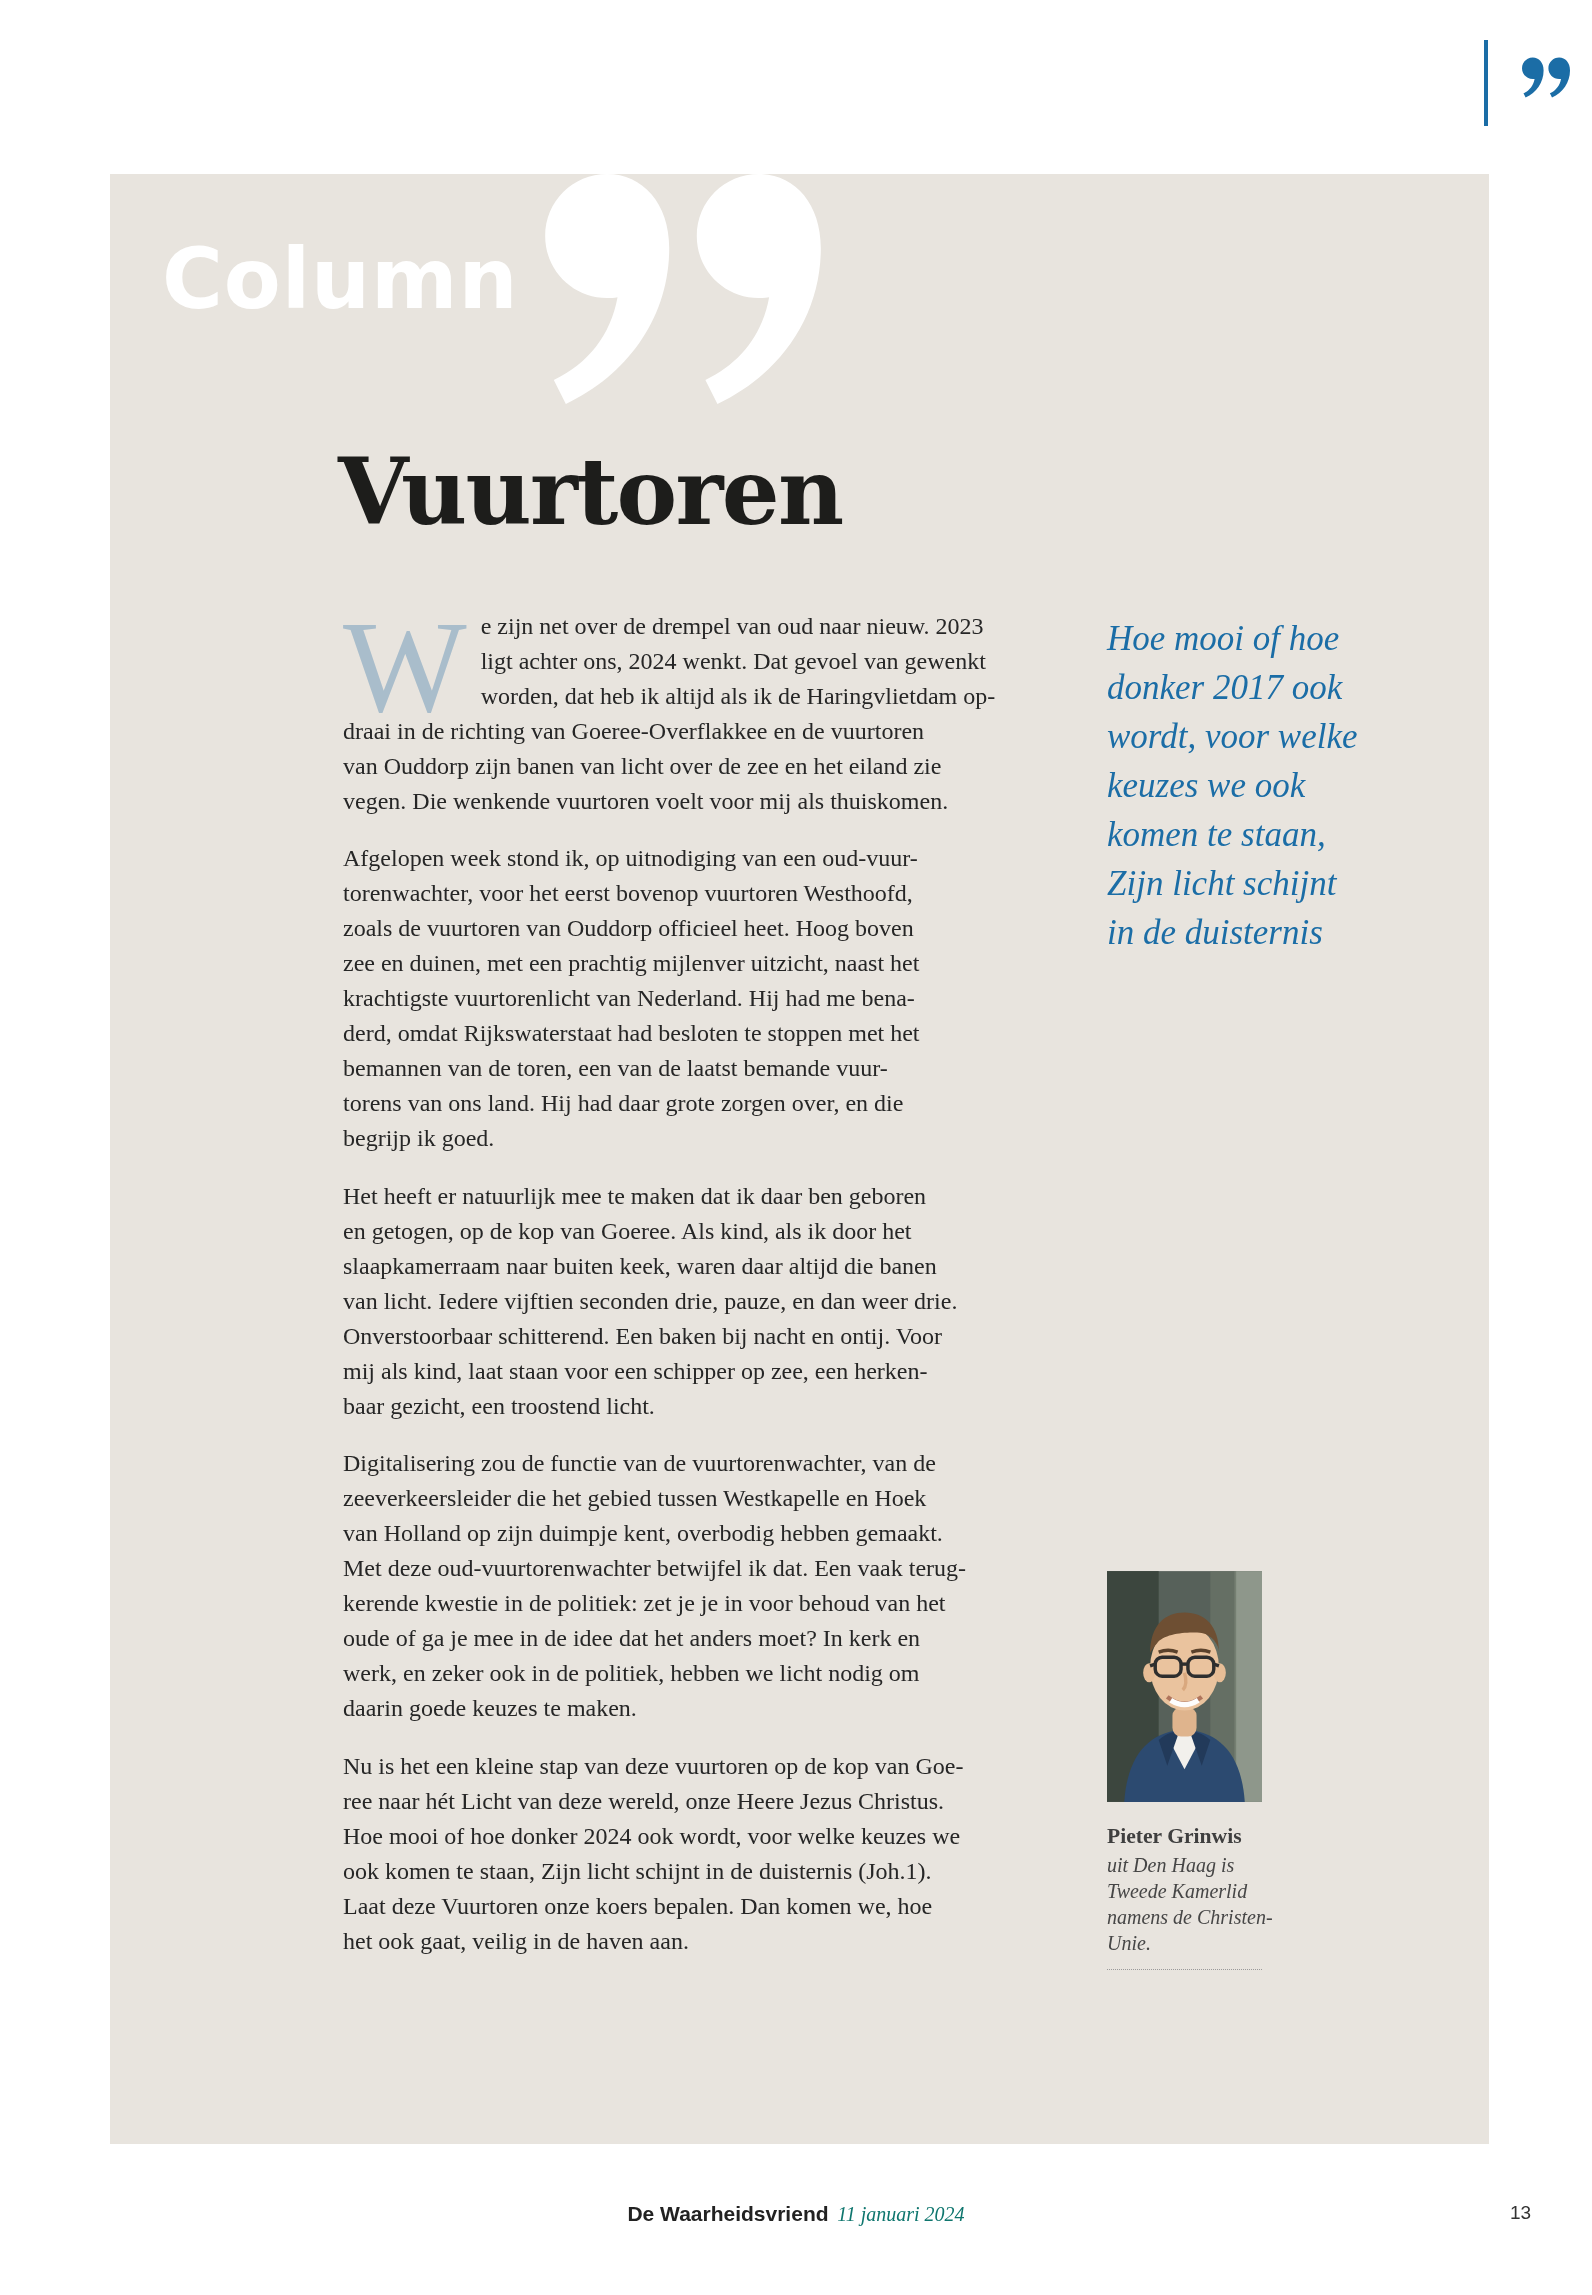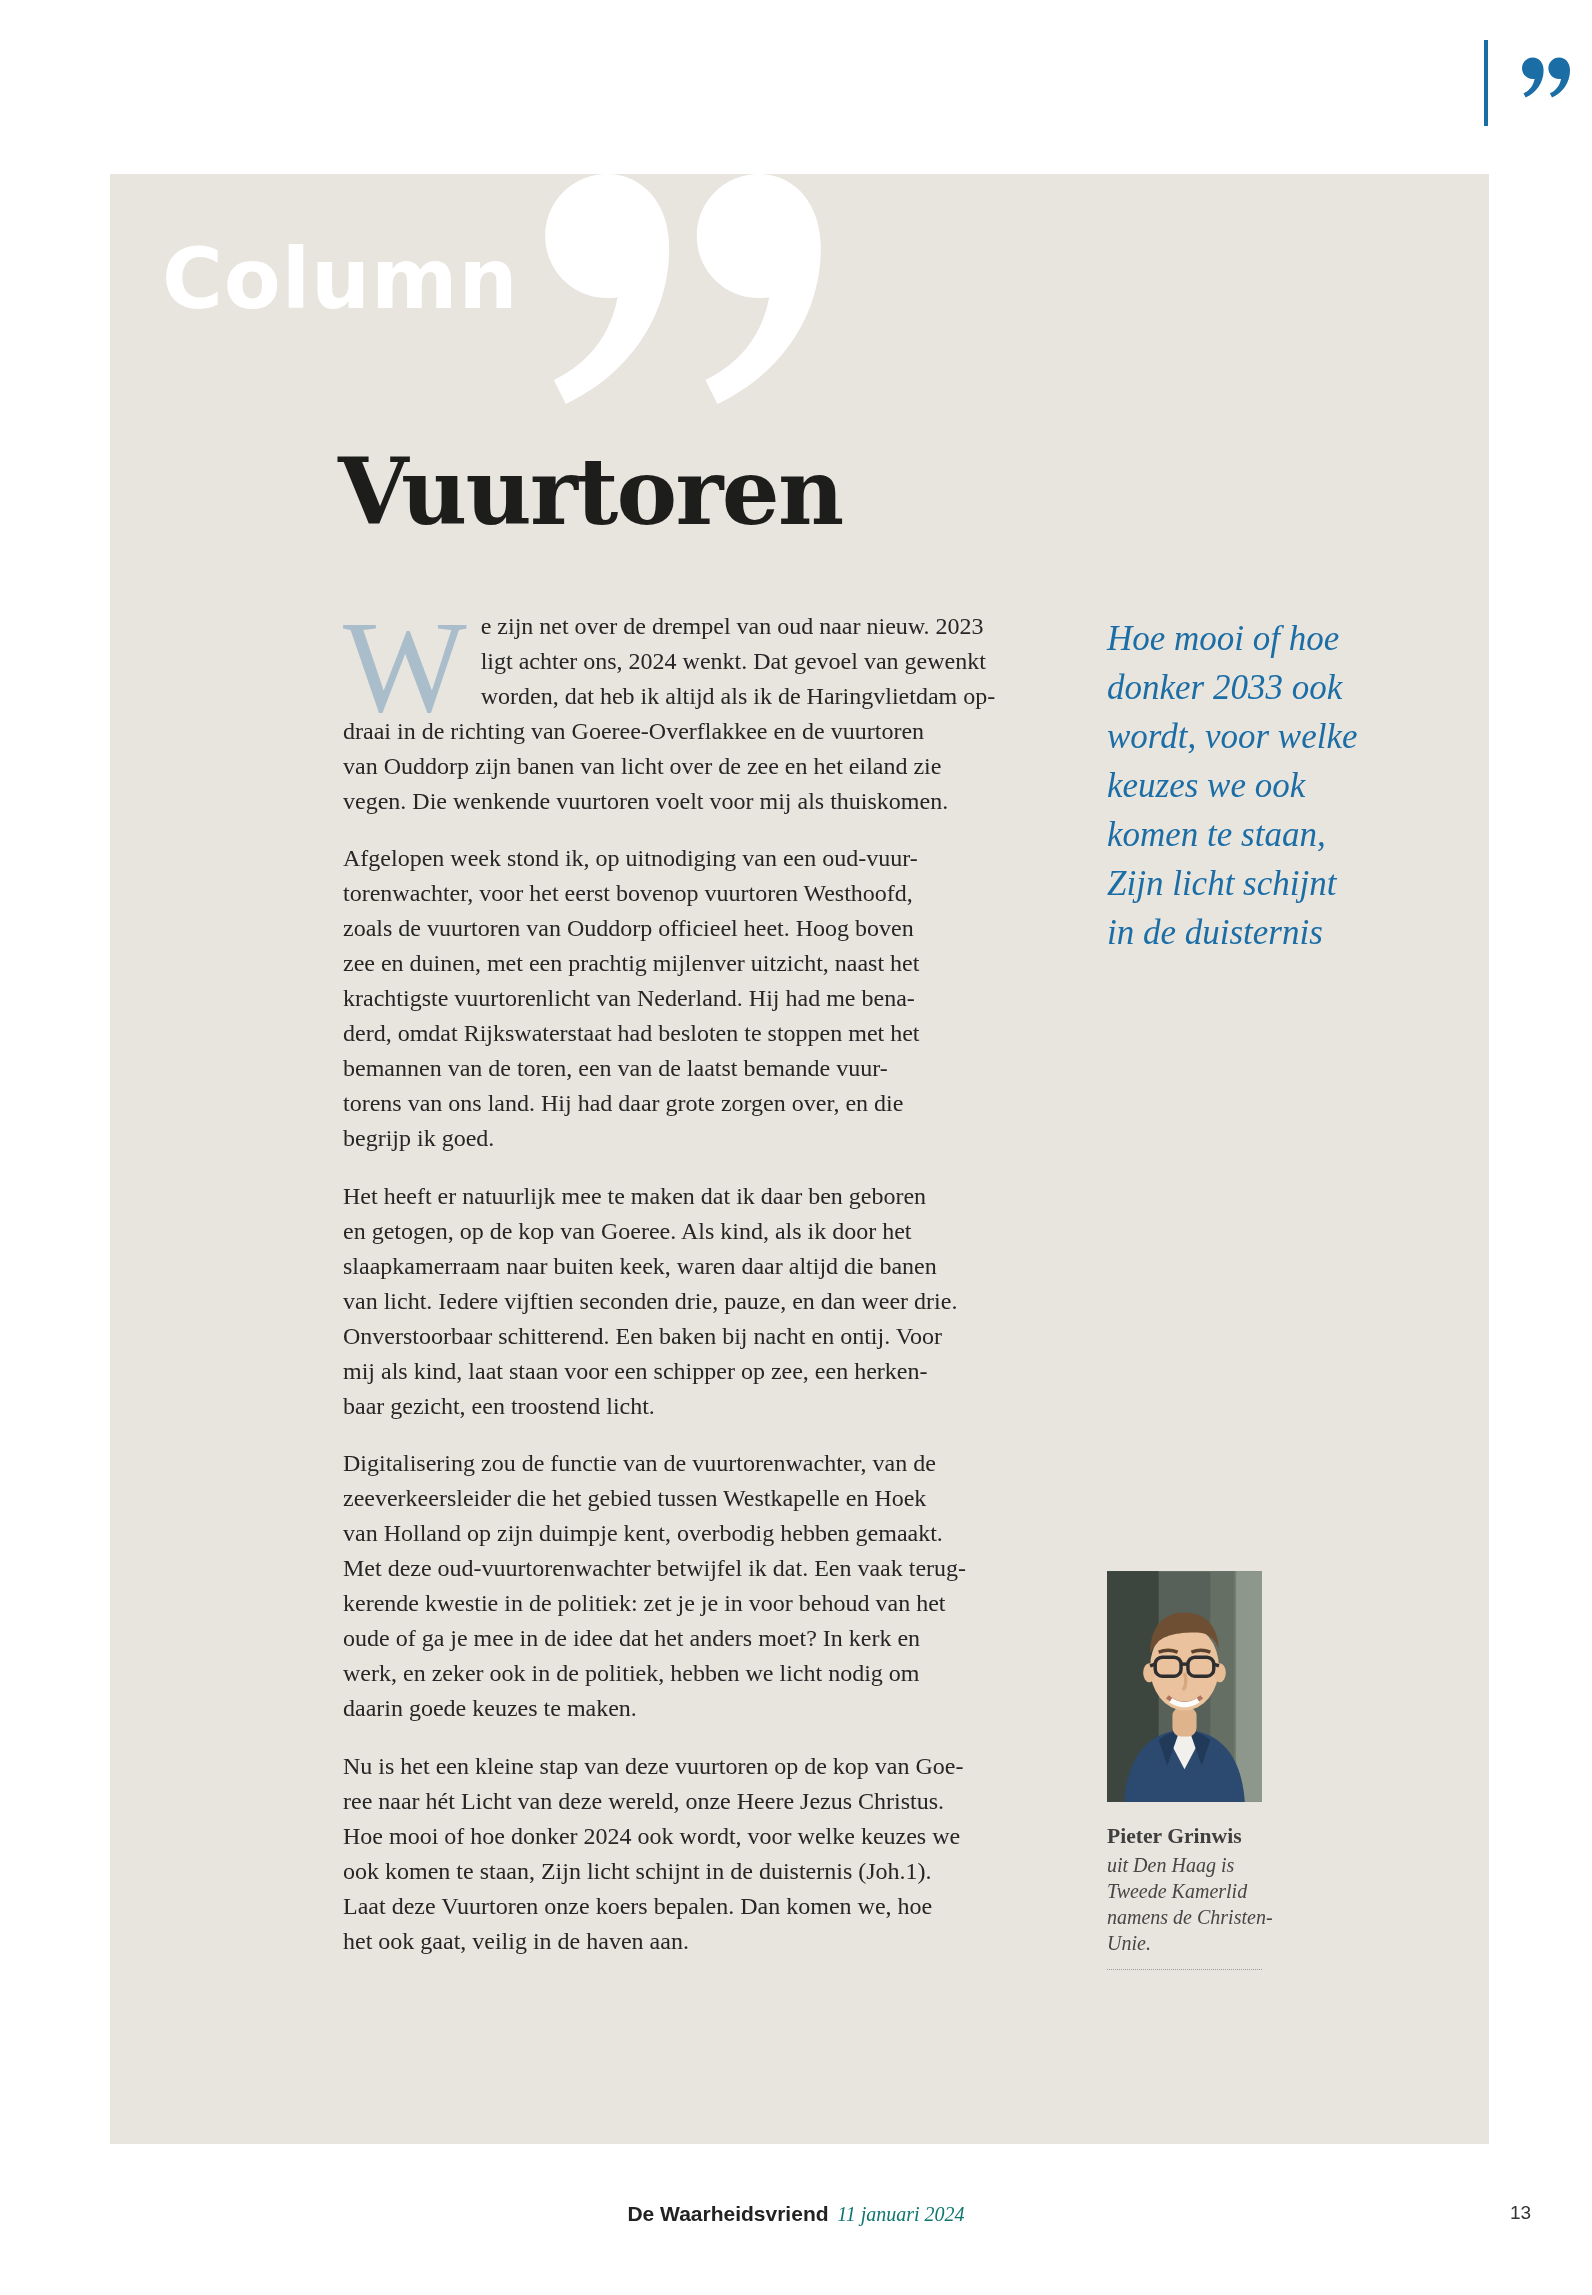--- a/index.html
+++ b/index.html
@@ -102,21 +102,21 @@
 daarin goede keuzes te maken.</p>
     <p>Nu is het een kleine stap van deze vuurtoren op de kop van Goe-
 ree naar hét Licht van deze wereld, onze Heere Jezus Christus.
 Hoe mooi of hoe donker 2024 ook wordt, voor welke keuzes we
 ook komen te staan, Zijn licht schijnt in de duisternis (Joh.1).
 Laat deze Vuurtoren onze koers bepalen. Dan komen we, hoe
 het ook gaat, veilig in de haven aan.</p>
   </div>
 
   <div class="pullquote">Hoe mooi of hoe
-donker 2033 ook
+donker 2017 ook
 wordt, voor welke
 keuzes we ook
 komen te staan,
 Zijn licht schijnt
 in de duisternis</div>
 
   <svg class="photo" viewBox="0 0 180 268">
     <rect width="180" height="268" fill="#57615a"></rect>
     <rect x="0" y="0" width="60" height="268" fill="#3c463e"></rect>
     <rect x="148" y="0" width="32" height="268" fill="#8e978b"></rect>

